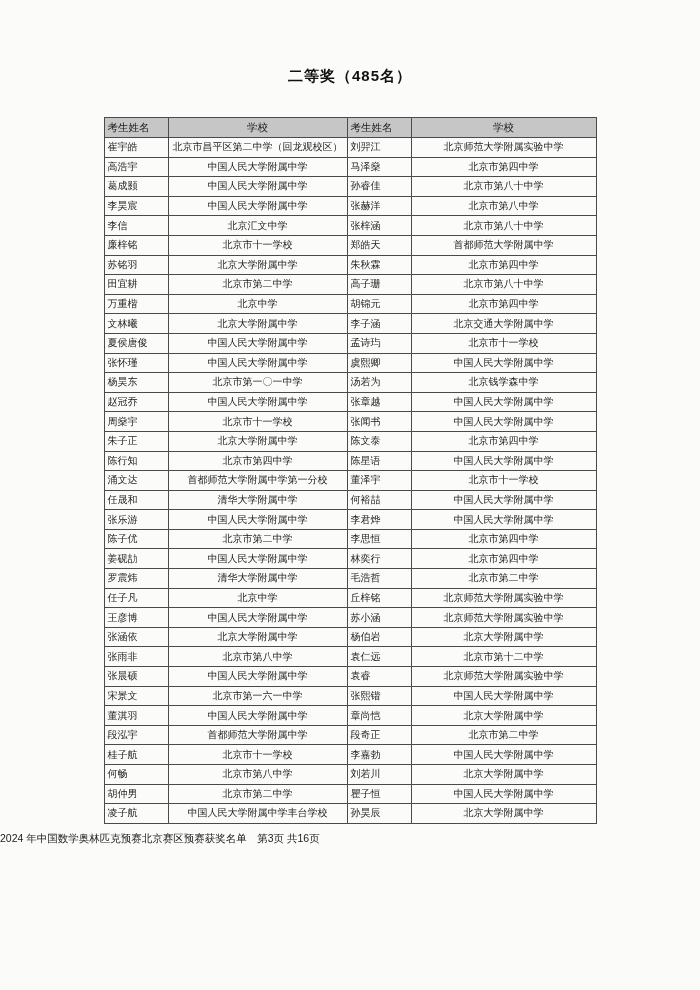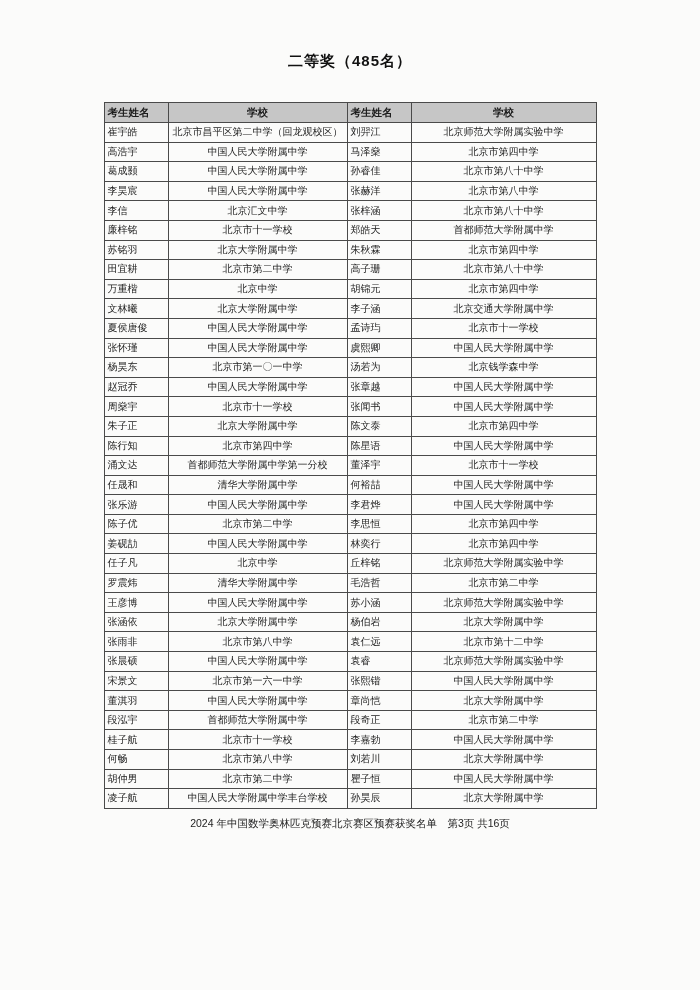--- a/index.html
+++ b/index.html
@@ -9,21 +9,21 @@
     height: 990px;
     background: #e9e9e7;
     font-family: "Liberation Sans", sans-serif;
     color: #1c1c1c;
   }
   .page {
     width: 700px;
     height: 990px;
     background: #fbfbfa;
     position: relative;
-    padding-top: 52px;
+    padding-top: 67px;
   }
   .title {
     margin: 0;
     text-align: center;
     font-size: 15px;
     font-weight: bold;
     letter-spacing: 1px;
     color: #111;
   }
   table.award-table {
@@ -37,33 +37,32 @@
   table.award-table td {
     border: 1px solid #4a4a4a;
     height: 19.6px;
     padding: 0 3px;
     overflow: hidden;
     white-space: nowrap;
     line-height: 1;
   }
   table.award-table thead th {
     background: #c6c6c6;
-    font-weight: bold;
+    font-weight: normal;
     font-size: 10.5px;
     height: 20px;
   }
   th.col-name, td.name-cell { text-align: left; }
   th.col-school, td.school-cell { text-align: center; }
   .col-w-name1   { width: 64px; }
   .col-w-school1 { width: 179px; }
   .col-w-name2   { width: 64px; }
   .col-w-school2 { width: 185px; }
   .footer {
     margin-top: 8px;
-    text-align: center;
     font-size: 10.5px;
     color: #222;
   }
 </style>
 </head>
 <body>
 
 <div class="page">
 
   <h1 class="title">二等奖（485名）</h1>
@@ -210,32 +209,32 @@
           <td class="name-cell">李思恒</td>
           <td class="school-cell">北京市第四中学</td>
         </tr>
         <tr>
           <td class="name-cell">姜砚劼</td>
           <td class="school-cell">中国人民大学附属中学</td>
           <td class="name-cell">林奕行</td>
           <td class="school-cell">北京市第四中学</td>
         </tr>
         <tr>
+          <td class="name-cell">罗震炜</td>
+          <td class="school-cell">清华大学附属中学</td>
+          <td class="name-cell">毛浩哲</td>
+          <td class="school-cell">北京市第二中学</td>
+        </tr>
+        <tr>
           <td class="name-cell">任子凡</td>
           <td class="school-cell">北京中学</td>
           <td class="name-cell">丘梓铭</td>
           <td class="school-cell">北京师范大学附属实验中学</td>
         </tr>
         <tr>
-          <td class="name-cell">罗震炜</td>
-          <td class="school-cell">清华大学附属中学</td>
-          <td class="name-cell">毛浩哲</td>
-          <td class="school-cell">北京市第二中学</td>
-        </tr>
-        <tr>
           <td class="name-cell">王彦博</td>
           <td class="school-cell">中国人民大学附属中学</td>
           <td class="name-cell">苏小涵</td>
           <td class="school-cell">北京师范大学附属实验中学</td>
         </tr>
         <tr>
           <td class="name-cell">张涵依</td>
           <td class="school-cell">北京大学附属中学</td>
           <td class="name-cell">杨伯岩</td>
           <td class="school-cell">北京大学附属中学</td>

